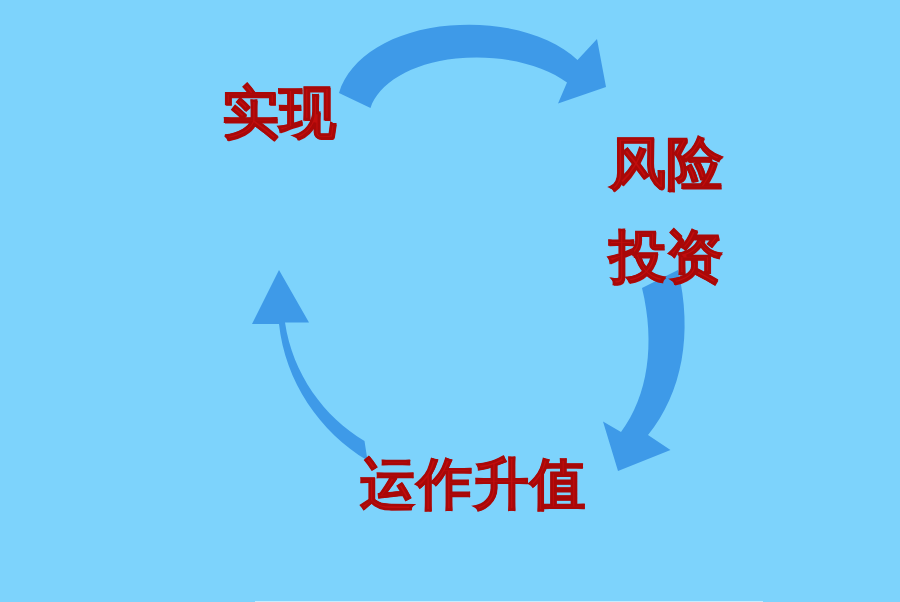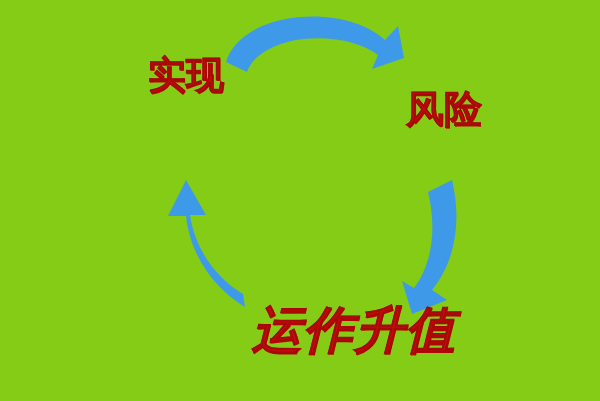--- a/index.html
+++ b/index.html
@@ -64,30 +64,29 @@
   }
   .label-line {
     font-family: "DejaVu Sans", sans-serif;
     font-weight: bold;
     color: #c00d0d;
     white-space: nowrap;
     -webkit-text-stroke: 0.6px #a80808;
     text-shadow: 0.5px 0.5px 0 #b00a0a;
   }
   #label-operate-appreciate {
-    left: 252px;
+    left: 240px;
     top: 301px;
-    font-size: 50px;
-    font-style: italic;
+    font-size: 37px;
   }
 </style>
 </head>
 <body>
 
-<div id="canvas" style="background: #84cc16;">
+<div id="canvas" style="background: #7dd3fc;">
 
   <svg id="diagram-svg" viewBox="0 0 600 401" xmlns="http://www.w3.org/2000/svg">
 
     <g>
       <path d="M 226 62
                C 233 38, 262 20, 300 17
                C 336 14, 368 24, 385 40
                L 398 26
                L 404 58
                L 372 69
@@ -120,17 +119,18 @@
     </g>
 
   </svg>
 
   <div class="label-block" id="label-realize-profit">
     <span class="label-line" style="color: rgb(192, 13, 13);">实现</span>
   </div>
 
   <div class="label-block" id="label-risk-invest">
     <span class="label-line" style="color: rgb(192, 13, 13);">风险</span>
+    <span class="label-line" style="color: rgb(192, 13, 13);">投资</span>
   </div>
 
   <div class="label" id="label-operate-appreciate" style="color: rgb(192, 13, 13);">运作升值</div>
 
 </div>
 
 </body></html>

